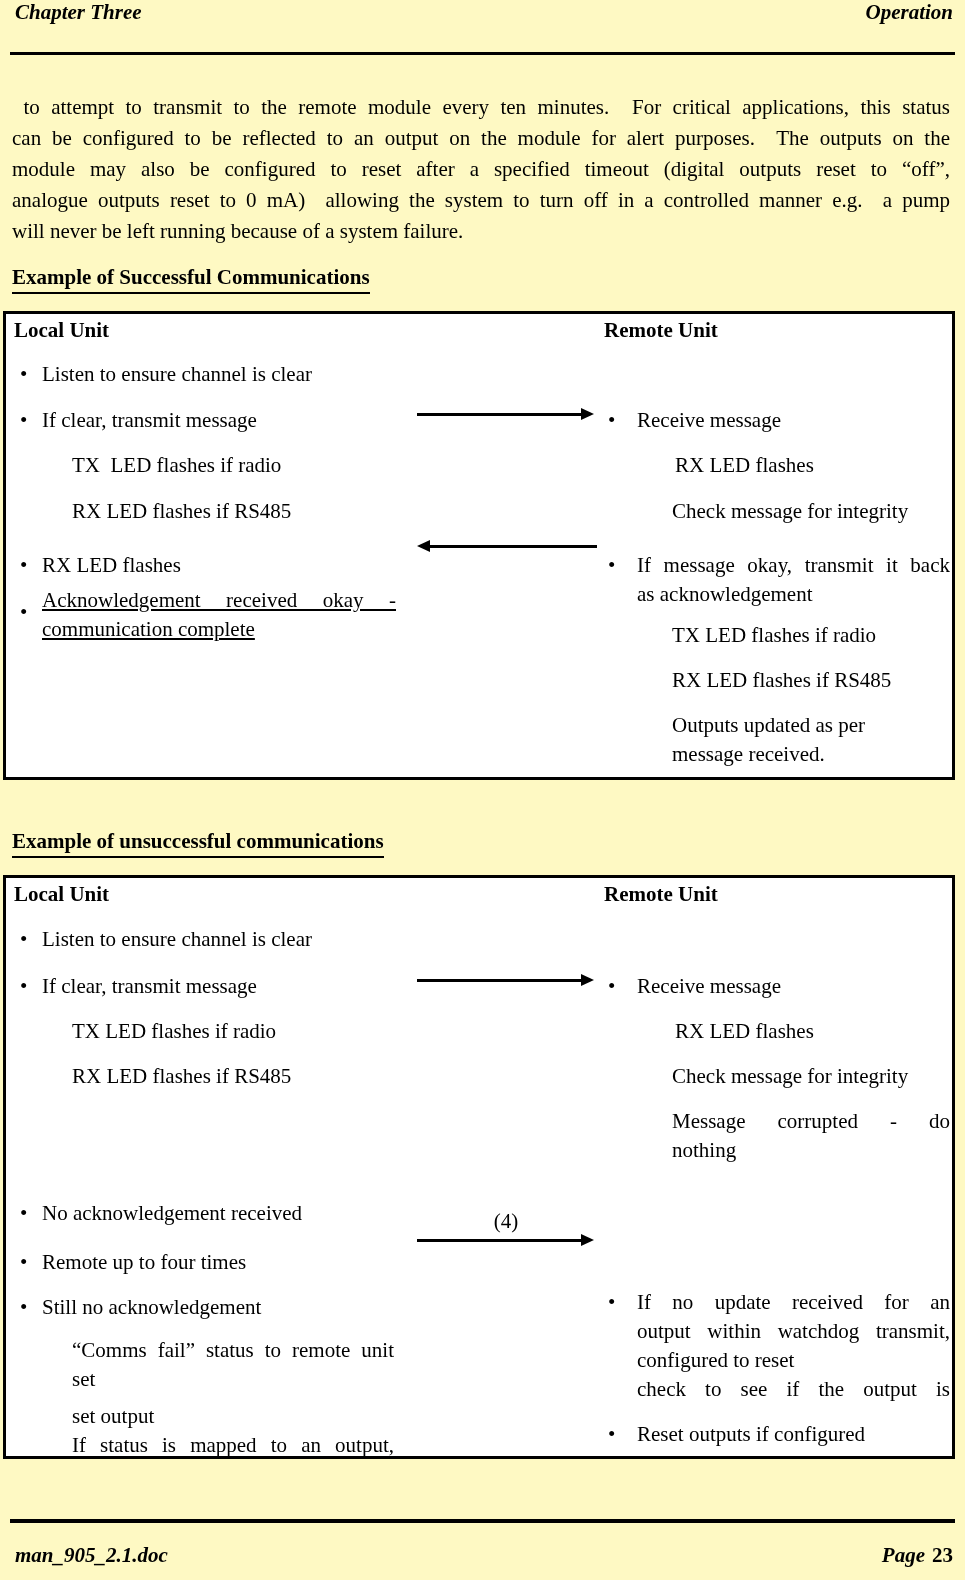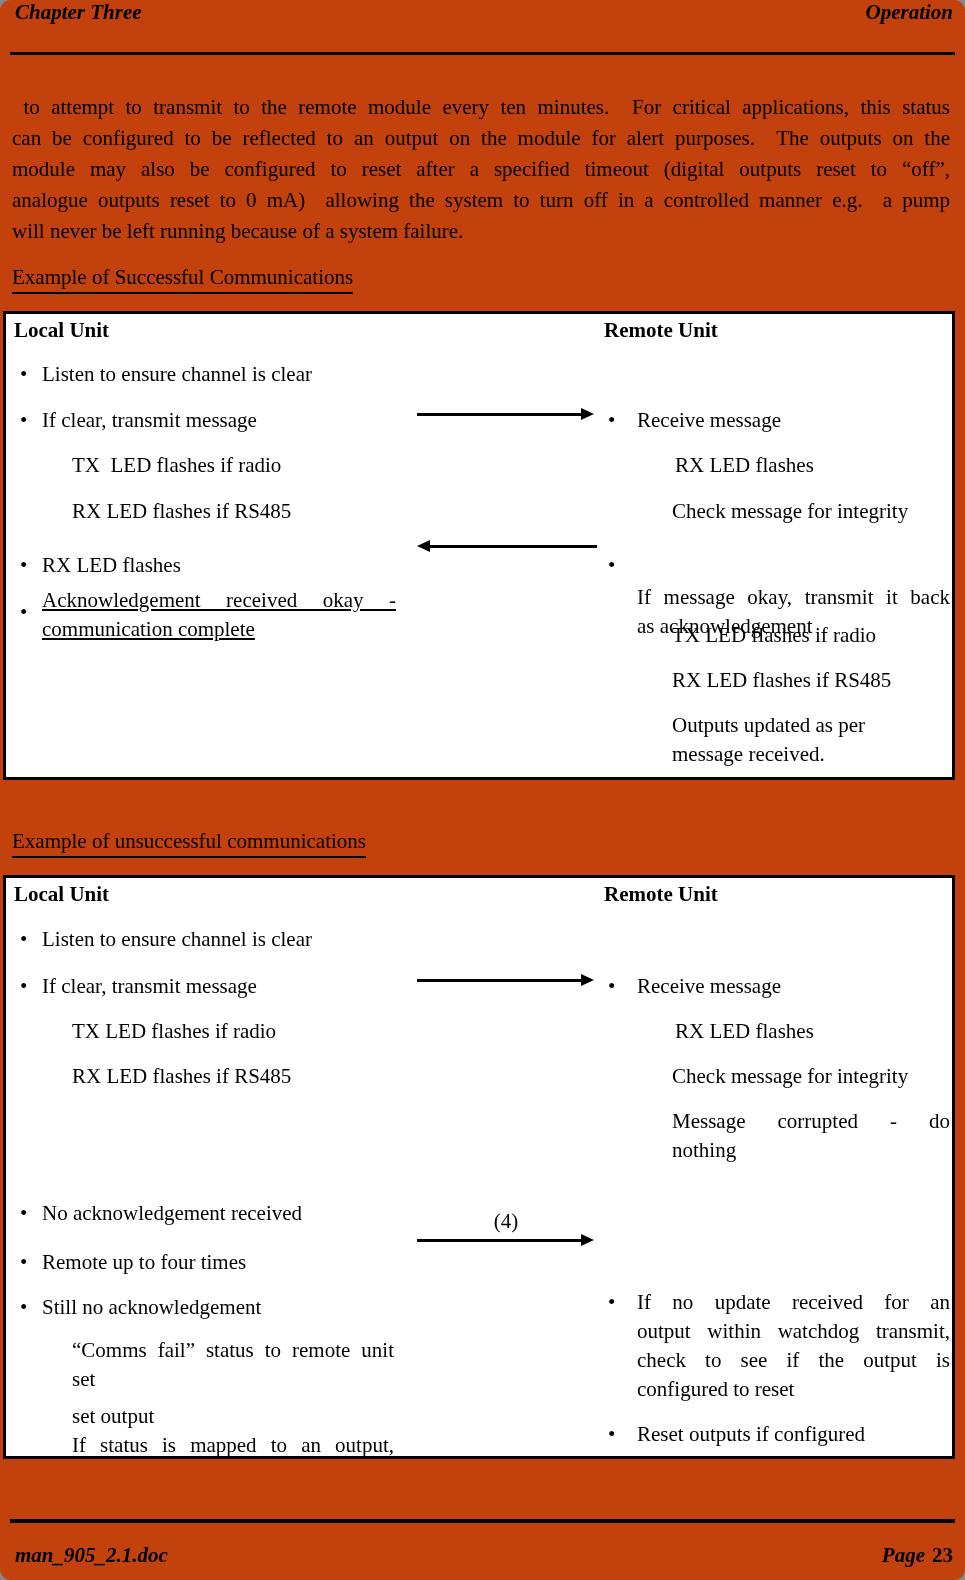--- a/index.html
+++ b/index.html
@@ -1,33 +1,32 @@
 <!DOCTYPE html>
 <html><head>
 <meta charset="utf-8">
 <style>
   html, body { margin: 0; padding: 0; background: #888; }
   .page {
     position: relative;
     width: 965px;
     height: 1580px;
-    background: #c2410c;
+    background: #fef9c3;
     font-family: "Liberation Serif", "DejaVu Serif", serif;
     color: #000;
     font-size: 21px;
     overflow: hidden;
-    border-radius: 11px;
   }
   .abs { position: absolute; }
   .b { font-weight: bold; }
   .i { font-style: italic; }
   .pre { white-space: pre-wrap; }
   .rule { position: absolute; left: 10px; width: 945px; background: #000; }
   .h-underline {
-    font-weight: normal;
+    font-weight: bold;
     border-bottom: 2px solid #000;
     padding-bottom: 2px;
     display: inline-block;
   }
   .box {
     position: absolute;
     border: 3px solid #000;
     background: #fff;
   }
   .lines { line-height: 29px; }
@@ -94,21 +93,21 @@
 
     <span class="abs txt pre" style="left:66px; top:185px;">RX LED flashes if RS485</span>
     <span class="abs txt pre" style="left:666px; top:185px;">Check message for integrity</span>
 
     <div class="arrow-l" style="left:424px; top:231px; width:167px;"></div>
 
     <span class="abs bullet" style="left:14px; top:239px;">•</span>
     <span class="abs txt pre" style="left:36px; top:239px;">RX LED flashes</span>
 
     <span class="abs bullet" style="left:602px; top:239px;">•</span>
-    <div class="abs lines" style="left:631px; top:237px; width:313px;margin-top:32px;">
+    <div class="abs lines" style="left:631px; top:237px; width:313px;">
         <div class="ln just">If message okay, transmit it back</div>
         <div class="ln">as acknowledgement</div>
       </div>
 
     <span class="abs bullet" style="left:14px; top:286px;">•</span>
     <div class="abs lines" style="left:36px; top:272px; width:354px;text-decoration:underline;">
         <div class="ln just">Acknowledgement received okay -</div>
         <div class="ln">communication complete</div>
       </div>
 
@@ -159,22 +158,22 @@
     <span class="abs bullet" style="left:14px; top:372px;">•</span>
     <span class="abs txt pre" style="left:36px; top:372px;">Remote up to four times</span>
 
     <span class="abs bullet" style="left:14px; top:417px;">•</span>
     <span class="abs txt pre" style="left:36px; top:417px;">Still no acknowledgement</span>
 
     <span class="abs bullet" style="left:602px; top:412px;">•</span>
     <div class="abs lines" style="left:631px; top:410px; width:313px;">
         <div class="ln just">If no update received for an</div>
         <div class="ln just">output within watchdog transmit,</div>
+        <div class="ln">configured to reset</div>
         <div class="ln just">check to see if the output is</div>
-        <div class="ln">configured to reset</div>
       </div>
 
     <div class="abs lines" style="left:66px; top:458px; width:322px;">
         <div class="ln just">“Comms fail” status to remote unit</div>
         <div class="ln">set</div>
       </div>
 
     <div class="abs lines" style="left:66px; top:524px; width:322px;">
         <div class="ln">set output</div>
         <div class="ln just">If status is mapped to an output,</div>

